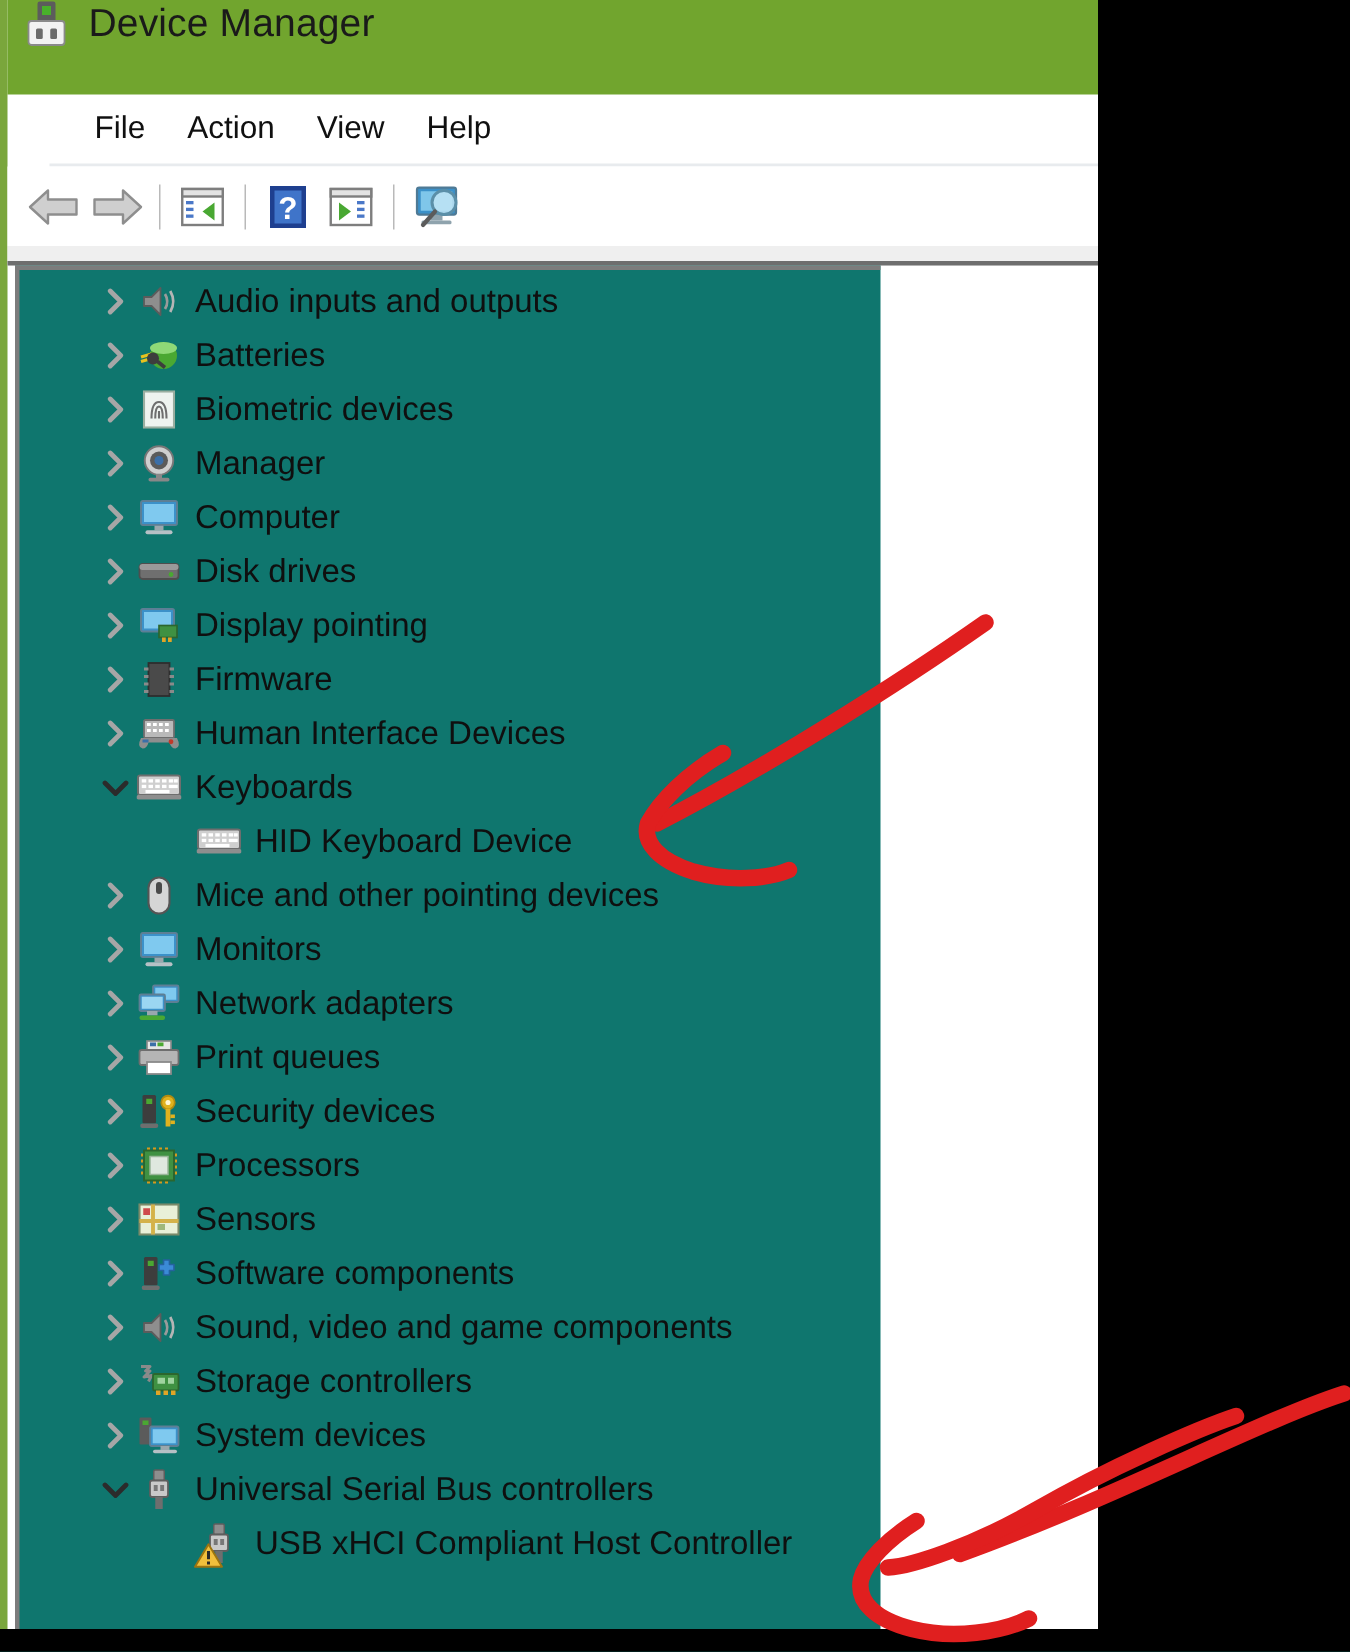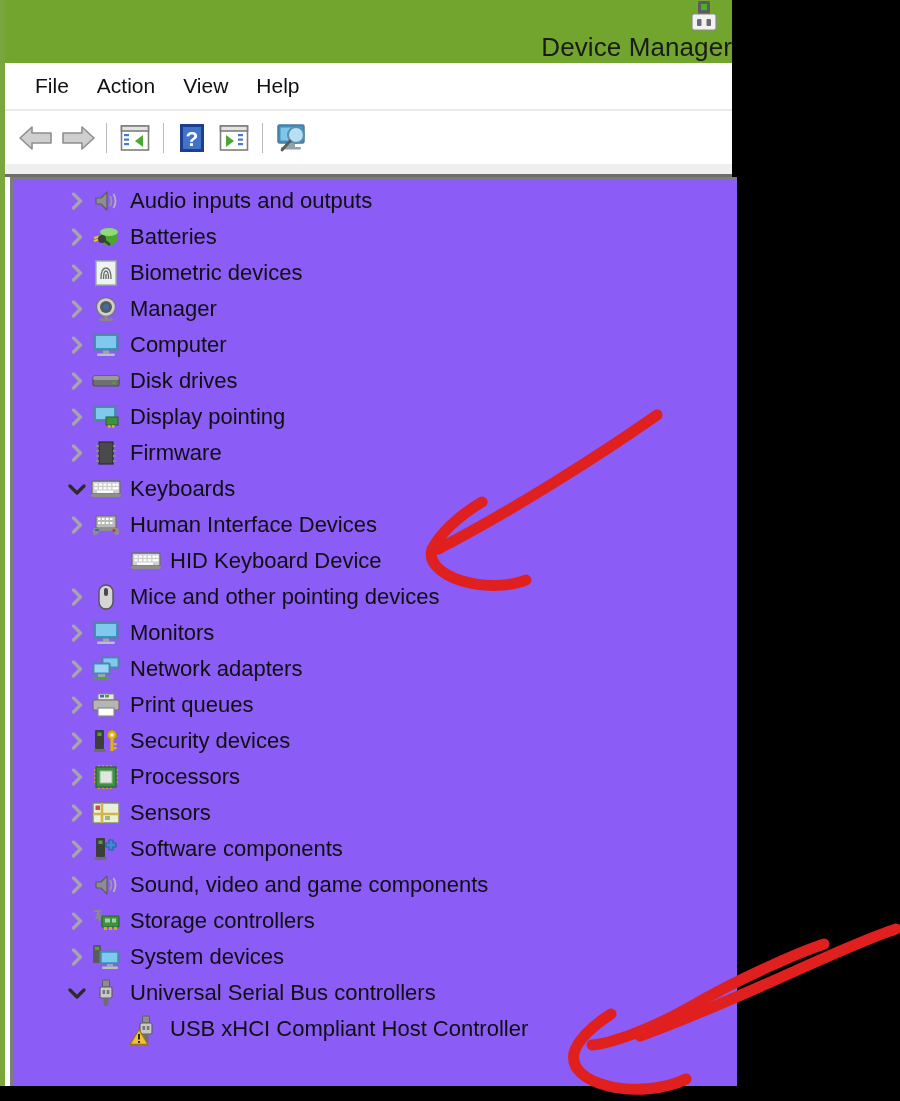--- a/index.html
+++ b/index.html
@@ -18,24 +18,23 @@
     height: 1086px;
     background: #ffffff;
     border-left: 5px solid #7aa63c;
   }
 
   
   .titlebar {
     height: 63px;
     background: #71a52e;
     display: flex;
-    align-items: flex-end;
+    align-items: flex-start;
     padding-left: 11px;
     position: relative;
-    flex-direction: column;
   }
   .title-icon {
     width: 30px; height: 32px;
     position: relative;
     flex: 0 0 auto;
     margin-right: 13px;
   }
   .title-text {
     font-size: 26px;
     color: #1a1a1a;
@@ -43,20 +42,21 @@
   }
 
   
   .menubar {
     height: 48px;
     background: #ffffff;
     display: flex;
     align-items: center;
     padding-left: 16px;
     border-bottom: 2px solid #e8ebee;
+    margin-left: 28px;
   }
   .menu-item {
     font-size: 21px;
     color: #101010;
     padding: 3px 14px;
     cursor: default;
     white-space: nowrap;
   }
 
   
@@ -85,23 +85,23 @@
     height: 13px;
     background: #efefef;
     border-bottom: 3px solid #6e6e6e;
   }
 
   
   .tree-wrap {
     position: absolute;
     left: 5px;
     top: 177px;
-    width: 727px;
+    width: 577px;
     bottom: 0;
-    background: #8b5cf6;
+    background: #0f766e;
     border-left: 3px solid #7c7c7c;
     border-top: 3px solid #7c7c7c;
     overflow: hidden;
   }
   .tree {
     padding-top: 3px;
   }
   .row {
     height: 36px;
     display: flex;
@@ -364,20 +364,46 @@
           <rect x="1" y="15" width="3" height="2"></rect>
                 <rect x="1" y="20" width="3" height="2"></rect>
           <rect x="18" y="5" width="3" height="2"></rect>
                 <rect x="18" y="10" width="3" height="2"></rect>
           <rect x="18" y="15" width="3" height="2"></rect>
                 <rect x="18" y="20" width="3" height="2"></rect>
         </g>
       </svg>
           </div>
           <div class="label">Firmware</div>
+        </div>
+        <div class="row">
+          <div class="chev">
+            <svg width="14" height="18" viewBox="0 0 14 18">
+  <path d="M3.5 2 L10.5 9 L3.5 16" fill="none" stroke="#a6a6a6" stroke-width="3.2" stroke-linecap="round" stroke-linejoin="round"></path>
+            </svg>
+          </div>
+          <div class="ico-slot">
+            <svg width="30" height="22" viewBox="0 0 30 22">
+        <rect x="5" y="2" width="20" height="12" rx="1" fill="#b9b9b9" stroke="#6e6e6e" stroke-width="1.2"></rect>
+        <g fill="#ffffff">
+          <rect x="7" y="4" width="2.5" height="2"></rect>
+                <rect x="11" y="4" width="2.5" height="2"></rect>
+          <rect x="15" y="4" width="2.5" height="2"></rect>
+                <rect x="19" y="4" width="2.5" height="2"></rect>
+          <rect x="7" y="8" width="2.5" height="2"></rect>
+                <rect x="11" y="8" width="2.5" height="2"></rect>
+          <rect x="15" y="8" width="2.5" height="2"></rect>
+                <rect x="19" y="8" width="2.5" height="2"></rect>
+        </g>
+        <path d="M3 14 Q0 20 4 21 Q7 21 8 17 L22 17 Q23 21 26 21 Q30 20 27 14 Z" fill="#8e8e8e"></path>
+        <rect x="4" y="15" width="4" height="2" fill="#3b6fa8"></rect>
+        <circle cx="23" cy="16.5" r="1.6" fill="#c0392b"></circle>
+      </svg>
+          </div>
+          <div class="label">Human Interface Devices</div>
         </div>
         <div class="row">
           <div class="chev">
             <svg width="18" height="14" viewBox="0 0 18 14">
   <path d="M2 4 L9 11 L16 4" fill="none" stroke="#2b2b2b" stroke-width="3.2" stroke-linecap="round" stroke-linejoin="round"></path>
             </svg>
           </div>
           <div class="ico-slot">
             <svg width="30" height="20" viewBox="0 0 30 20">
         <rect x="1" y="2" width="28" height="13" rx="1.5" fill="#cfcfcf" stroke="#6e6e6e" stroke-width="1.3"></rect>
@@ -393,46 +419,20 @@
           <rect x="12.5" y="8.2" width="3" height="2.2"></rect>
                 <rect x="17" y="8.2" width="3" height="2.2"></rect>
           <rect x="21.5" y="8.2" width="6" height="2.2"></rect>
           <rect x="6" y="11.6" width="16" height="2.2"></rect>
         </g>
         <rect x="0" y="15" width="30" height="3" rx="1.2" fill="#8e8e8e"></rect>
       </svg>
           </div>
           <div class="label">Keyboards</div>
         </div>
-        <div class="row">
-          <div class="chev">
-            <svg width="14" height="18" viewBox="0 0 14 18">
-  <path d="M3.5 2 L10.5 9 L3.5 16" fill="none" stroke="#a6a6a6" stroke-width="3.2" stroke-linecap="round" stroke-linejoin="round"></path>
-            </svg>
-          </div>
-          <div class="ico-slot">
-            <svg width="30" height="22" viewBox="0 0 30 22">
-        <rect x="5" y="2" width="20" height="12" rx="1" fill="#b9b9b9" stroke="#6e6e6e" stroke-width="1.2"></rect>
-        <g fill="#ffffff">
-          <rect x="7" y="4" width="2.5" height="2"></rect>
-                <rect x="11" y="4" width="2.5" height="2"></rect>
-          <rect x="15" y="4" width="2.5" height="2"></rect>
-                <rect x="19" y="4" width="2.5" height="2"></rect>
-          <rect x="7" y="8" width="2.5" height="2"></rect>
-                <rect x="11" y="8" width="2.5" height="2"></rect>
-          <rect x="15" y="8" width="2.5" height="2"></rect>
-                <rect x="19" y="8" width="2.5" height="2"></rect>
-        </g>
-        <path d="M3 14 Q0 20 4 21 Q7 21 8 17 L22 17 Q23 21 26 21 Q30 20 27 14 Z" fill="#8e8e8e"></path>
-        <rect x="4" y="15" width="4" height="2" fill="#3b6fa8"></rect>
-        <circle cx="23" cy="16.5" r="1.6" fill="#c0392b"></circle>
-      </svg>
-          </div>
-          <div class="label">Human Interface Devices</div>
-        </div>
         <div class="row child">
           <div class="chev">
             <svg width="14" height="18" viewBox="0 0 14 18">
   <path d="M3.5 2 L10.5 9 L3.5 16" fill="none" stroke="#a6a6a6" stroke-width="3.2" stroke-linecap="round" stroke-linejoin="round"></path>
             </svg>
           </div>
           <div class="ico-slot">
             <svg width="30" height="20" viewBox="0 0 30 20">
         <rect x="1" y="2" width="28" height="13" rx="1.5" fill="#cfcfcf" stroke="#6e6e6e" stroke-width="1.3"></rect>
         <g fill="#ffffff">

